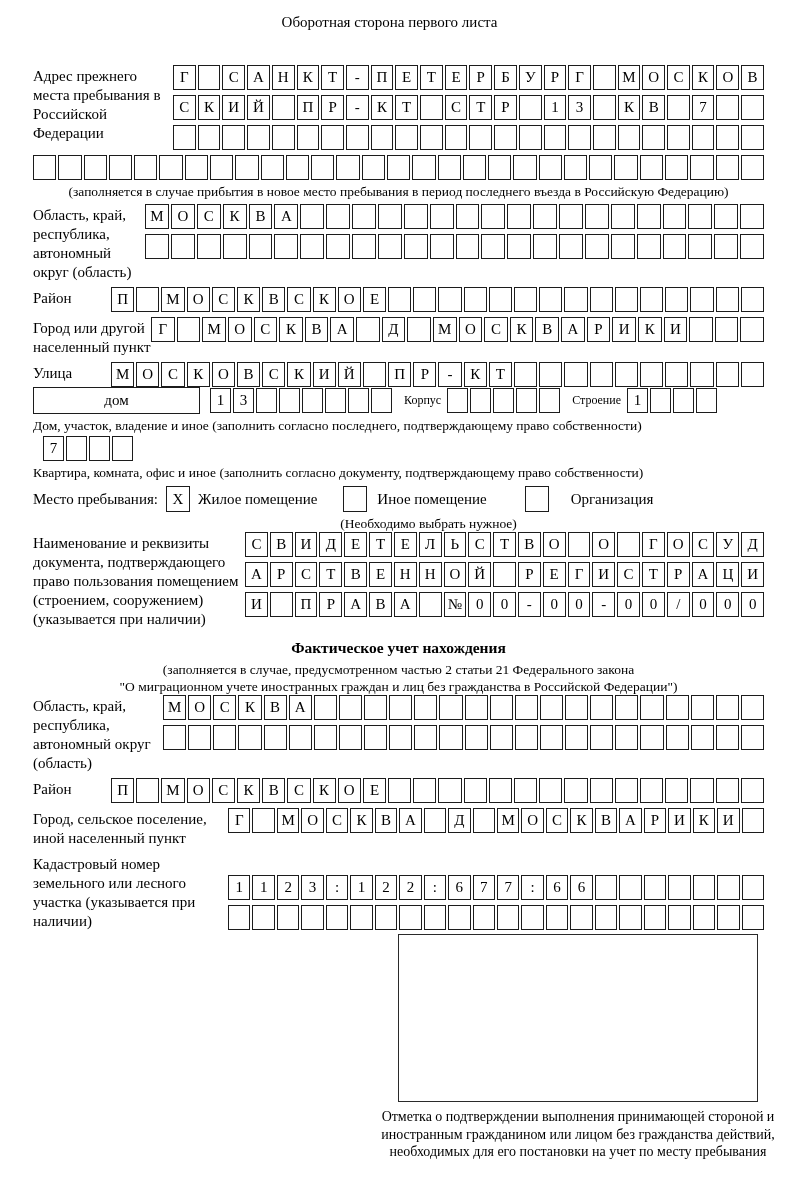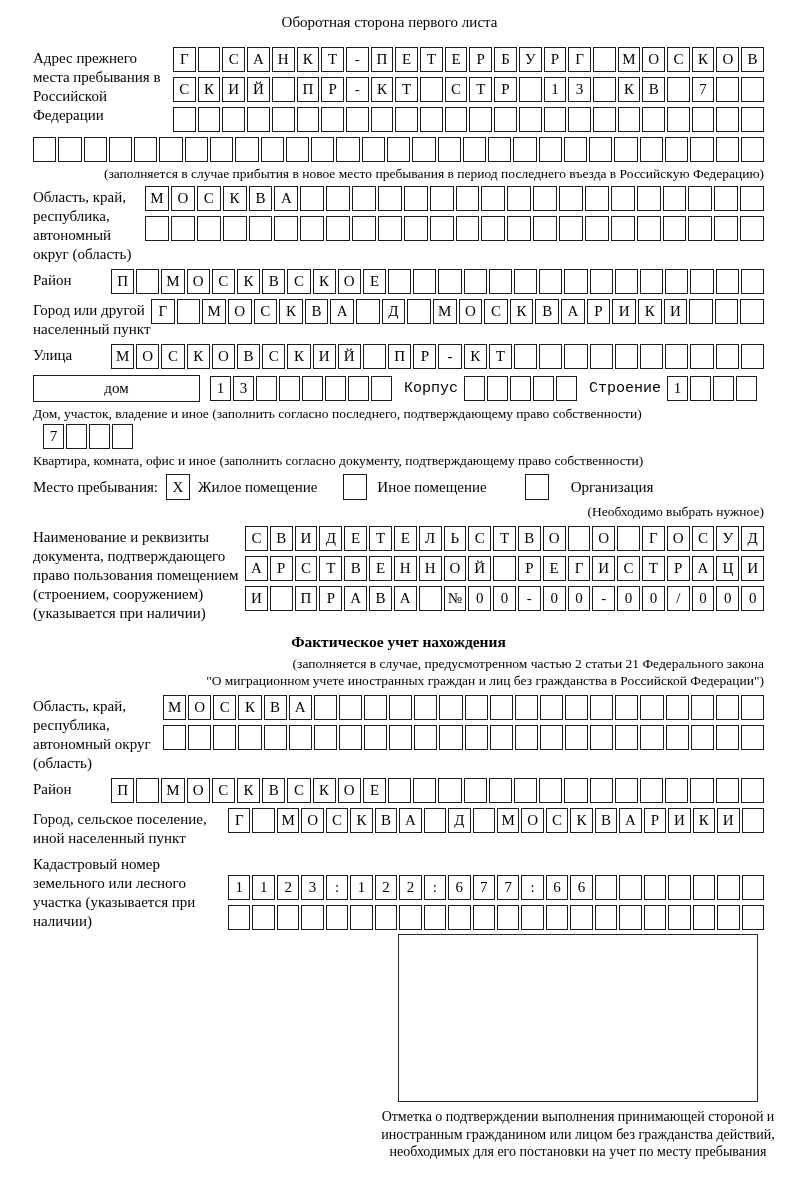--- a/index.html
+++ b/index.html
@@ -27,51 +27,51 @@
   }
   .cells-fixed { display:flex; gap:2px; }
   .cells-fixed .cell {
     flex:none; width:21px; height:25px; border:1.6px solid #1c1c1c;
     display:flex; align-items:center; justify-content:center;
     font-size:15px; line-height:1; background:#fff;
   }
 
   .fullrow { margin-top:5px; }
   .caption { font-size:13.5px; line-height:17px; margin-top:3px; }
-  .center { text-align:right; }
+  .center { text-align:center; }
   .title { font-size:15.5px; font-weight:bold; text-align:center; }
 
   .w140{width:140px} .w112{width:112px} .w78{width:78px} .w118{width:118px}
   .w212{width:212px} .w130{width:130px} .w195{width:195px}
 
   .hrow { display:flex; align-items:center; }
   .wbox {
     border:1.6px solid #1c1c1c; height:27px;
     display:flex; align-items:center; justify-content:center;
     font-size:15px; background:#fff;
   }
-  .inline-label { font-size:15px; margin:0 6px 0 12px;font-family:Liberation Mono, monospace; }
+  .inline-label { font-size:12px; margin:0 6px 0 12px; }
 
   .stay { display:flex; align-items:center; font-size:15px; }
   .checkbox {
     width:24px; height:26px; border:1.6px solid #1c1c1c;
     display:inline-flex; align-items:center; justify-content:center;
     font-size:15px; background:#fff; flex:none;
   }
 
   .bigbox {
     width:360px; height:168px; border:1.6px solid #2a2a2a;
     margin-left:365px; margin-top:3px; background:#fff;
   }
   .stamp-caption {
     width:400px; margin-left:345px; margin-top:6px;
     text-align:center; font-size:14px; line-height:17.5px;
   }
-  .mt2{margin-top:2px}.mt4{margin-top:4px}.mt5{margin-top:5px}.mt6{margin-top:6px}
-  .mt10{margin-top:10px}.mt26{margin-top:16px}.ml8{margin-left:8px}.ml10{margin-left:10px}
+  .mt2{margin-top:2px}.mt4{margin-top:4px}.mt5{margin-top:5px}.mt6{}
+  .mt10{margin-top:10px}.mt26{margin-top:34px}.ml8{margin-left:8px}.ml10{margin-left:10px}
   .ml22{margin-left:22px}.ml26{margin-left:26px}.ml38{margin-left:38px}
 </style>
 </head>
 <body>
 
 <div class="page">
 
   <div class="hdr">Оборотная сторона первого листа</div>
 
   <div class="field mt26">

